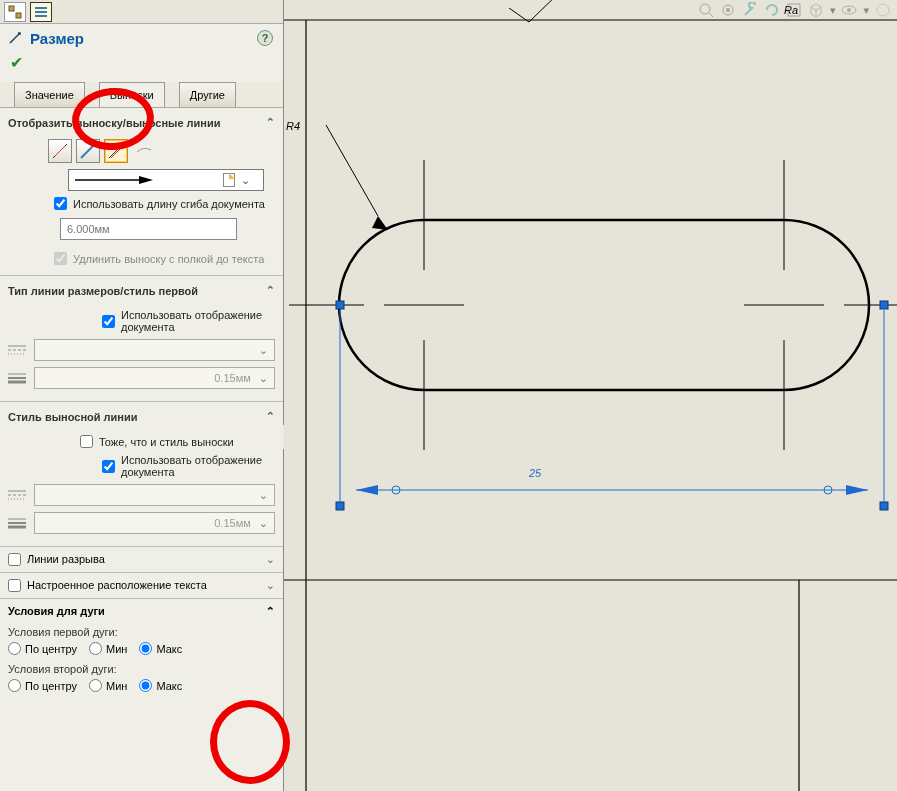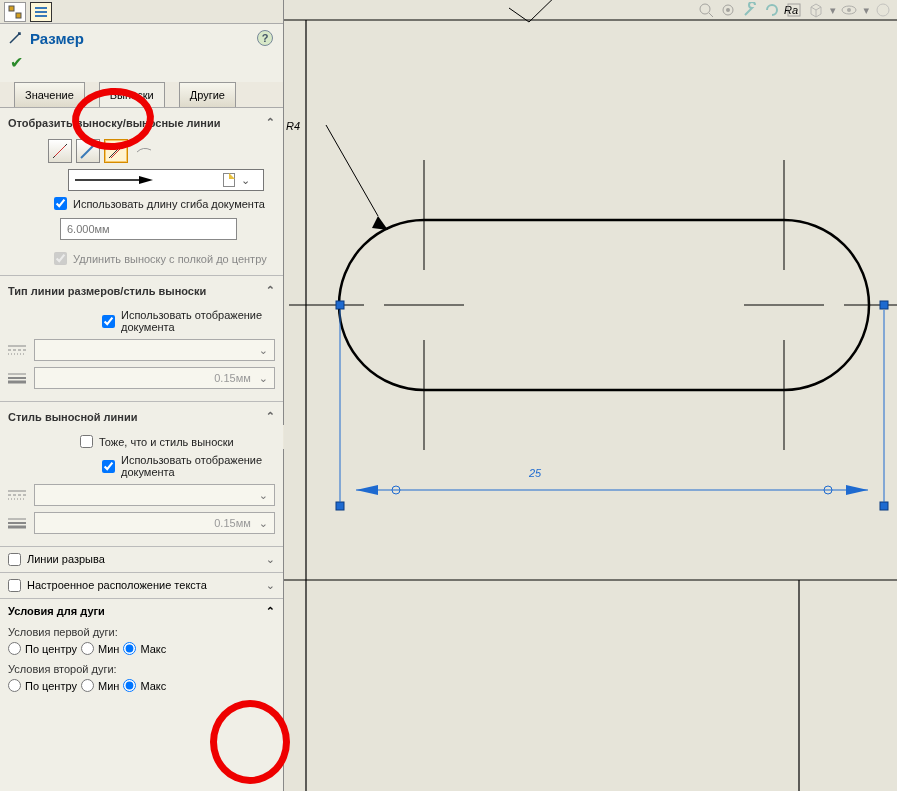--- a/index.html
+++ b/index.html
@@ -57,21 +57,21 @@
 
 
 .collapsed-sec { display:flex; align-items:center; justify-content:space-between; padding:6px 8px; border-bottom:1px solid #bbb; }
 .collapsed-sec .chk { display:flex; gap:6px; }
 .collapsed-sec .chev { color:#666; cursor:pointer; }
 
 
 .arc-sec { padding: 6px 8px; }
 .arc-header { display:flex; justify-content:space-between; font-weight:bold; padding-bottom:4px; }
 .arc-label { color:#333; margin: 4px 0 2px; }
-.radio-row { display:flex; gap: 4px; margin: 4px 0 8px; }
+.radio-row { display:flex; gap: 12px; margin: 4px 0 8px; }
 .radio-item { display:flex; align-items:center; gap:4px; cursor:pointer; }
 .radio-item input { width:13px; height:13px; }
 
 
 .hand-circle { position:absolute; border: 6px solid #e00; border-radius: 50%; pointer-events:none; }
 
 
 .canvas-area svg.drawing { position:absolute; left:0; top:0; width:613px; height:791px; }
 
 
@@ -159,27 +159,27 @@
           <span class="dd">⌄</span>
         </div>
     </div>
     <div class="chk-row">
       <input type="checkbox" checked="" style="">
       <label>Использовать длину сгиба документа</label>
     </div>
     <input class="input-field" disabled="" value="6.000мм" style="">
     <div class="chk-row disabled">
       <input type="checkbox" checked="" disabled="" style="">
-      <label>Удлинить выноску с полкой до центру</label>
+      <label>Удлинить выноску с полкой до текста</label>
     </div>
   </div>
 
   <div class="section">
     <div class="sec-header">
-      <span>Тип линии размеров/стиль выноски</span>
+      <span>Тип линии размеров/стиль первой</span>
       <span class="chev">⌃</span>
     </div>
     <div class="chk-row" style="margin-left:50px">
       <input type="checkbox" checked="" style="">
       <label>Использовать отображение документа</label>
     </div>
     <div class="style-row">
       <div class="style-icon">
           <svg width="18" height="14">
             <line x1="0" y1="3" x2="18" y2="3" stroke="#888"></line>

